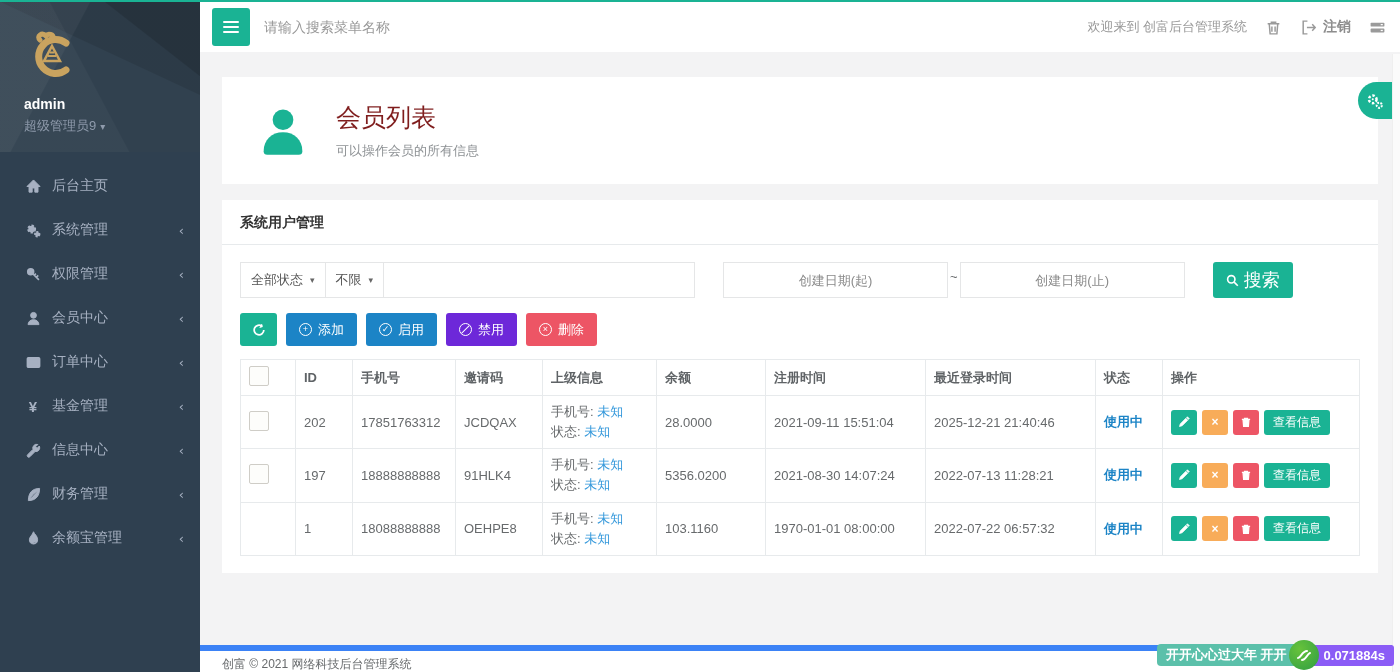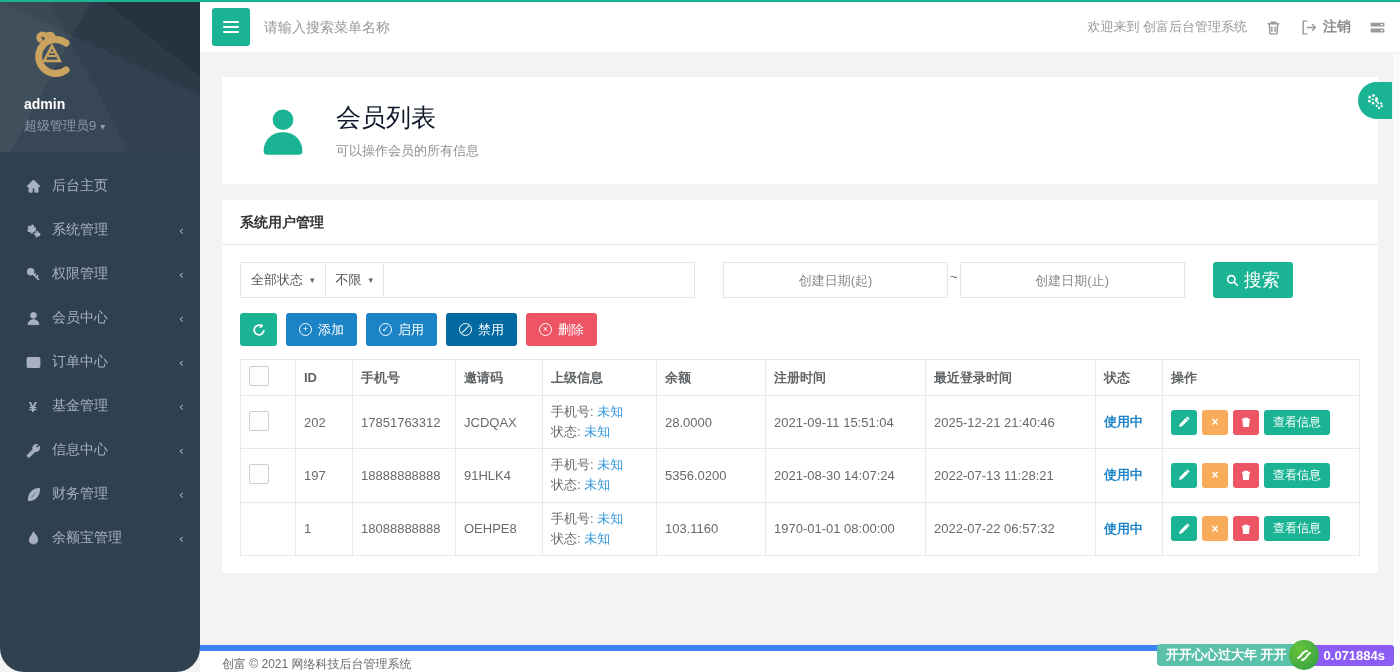--- a/index.html
+++ b/index.html
@@ -2,21 +2,21 @@
 <html><head>
 <meta charset="utf-8">
 <style>
   * { margin:0; padding:0; box-sizing:border-box; }
   html,body { width:1400px; height:672px; overflow:hidden; }
   body { font-family:"Liberation Sans","DejaVu Sans",sans-serif; background:#f3f3f4; position:relative; }
 
   .top-line { position:absolute; top:0; left:0; width:1400px; height:2px; background:#1ab394; z-index:30; }
 
   
-  .sidebar { position:absolute; top:2px; left:0; width:200px; height:670px; background:#2f4050; z-index:20;border-radius:24px; }
+  .sidebar { position:absolute; top:2px; left:0; width:200px; height:670px; background:#2f4050; z-index:20; }
   .user-panel {
     height:150px; padding:28px 0 0 24px; position:relative;
     background-color:#31414f;
     background-image:
       linear-gradient(118deg, rgba(255,255,255,0.045) 0 32%, transparent 32.5%),
       linear-gradient(-142deg, rgba(0,0,0,0.14) 0 24%, transparent 24.5%),
       linear-gradient(62deg, rgba(255,255,255,0.03) 0 46%, transparent 46.5%),
       linear-gradient(205deg, rgba(0,0,0,0.10) 0 38%, transparent 38.5%);
   }
   .brand-logo { width:48px; height:52px; margin-left:4px; }
@@ -51,21 +51,21 @@
   .settings-float { position:absolute; top:80px; right:8px; width:34px; height:37px; background:#1ab394; border:none;
     border-radius:19px 0 0 19px; cursor:pointer; display:flex; align-items:center; justify-content:center; z-index:25; }
   .settings-float svg { width:18px; height:18px; }
 
   .content { position:absolute; top:52px; left:0; right:0; bottom:27px; background:#f3f3f4; padding:23px 22px; overflow:hidden; }
 
   
   .header-card { background:#fff; height:107px; display:flex; align-items:center; padding-left:34px; }
   .avatar-icon { width:54px; height:58px; }
   .header-text { margin-left:26px; }
-  .page-title { font-size:25px; color:#0f172a; font-weight:400; }
+  .page-title { font-size:25px; color:#7f1d1d; font-weight:400; }
   .page-subtitle { font-size:13px; color:#8d9194; margin-top:8px; }
 
   
   .panel { background:#fff; margin-top:16px; min-height:362px; }
   .panel-title { padding:14px 18px 12px; font-size:14px; font-weight:bold; color:#333; border-bottom:1px solid #e7eaec; }
   .panel-body { padding:17px 18px; }
 
   .filter-row { display:flex; align-items:center; }
   .ctl { height:36px; border:1px solid #e5e6e7; background:#fff; display:flex; align-items:center; font-size:13px; color:#555; }
   .select-ctl { padding:10px 10px; cursor:pointer; gap:7px; }
@@ -79,21 +79,21 @@
   .search-btn { margin-left:28px; height:36px; padding:0 13px; background:#1ab394; color:#fff; border:none; border-radius:3px;
     font-size:18px; cursor:pointer; display:flex; align-items:center; gap:5px; }
   .search-btn svg { width:13px; height:13px; stroke:#fff; fill:none; stroke-width:2; }
 
   .btn-row { margin-top:15px; display:flex; align-items:center; gap:9px; }
   .act-btn { height:33px; border:none; border-radius:3px; color:#fff; font-size:13px; cursor:pointer;
     display:inline-flex; align-items:center; gap:6px; padding:0 13px; }
   .refresh-btn { width:37px; justify-content:center; padding:0; background:#1ab394; }
   .refresh-btn svg { width:14px; height:14px; stroke:#fff; fill:none; stroke-width:2; }
   .btn-blue { background:#1c84c6; }
-  .btn-orange { background:#0369a1;text-align:right; }
+  .btn-orange { background:#6d28d9;text-align:right; }
   .btn-red { background:#ed5565; }
   .circ { width:13px; height:13px; border:1px solid #fff; border-radius:50%; display:inline-flex;
     align-items:center; justify-content:center; font-size:9px; line-height:1; position:relative; flex:0 0 13px; }
   .circ-ban::after { content:""; position:absolute; width:11px; height:1.4px; background:#fff; transform:rotate(-45deg); }
 
   
   table { width:100%; border-collapse:collapse; margin-top:13px; table-layout:fixed; }
   th, td { border:1px solid #e7eaec; font-size:13px; color:#676a6c; padding:6px 8px; text-align:left; vertical-align:middle; }
   th { height:36px; font-weight:bold; color:#5f6366; background:#fff; }
   td { height:49px; }

